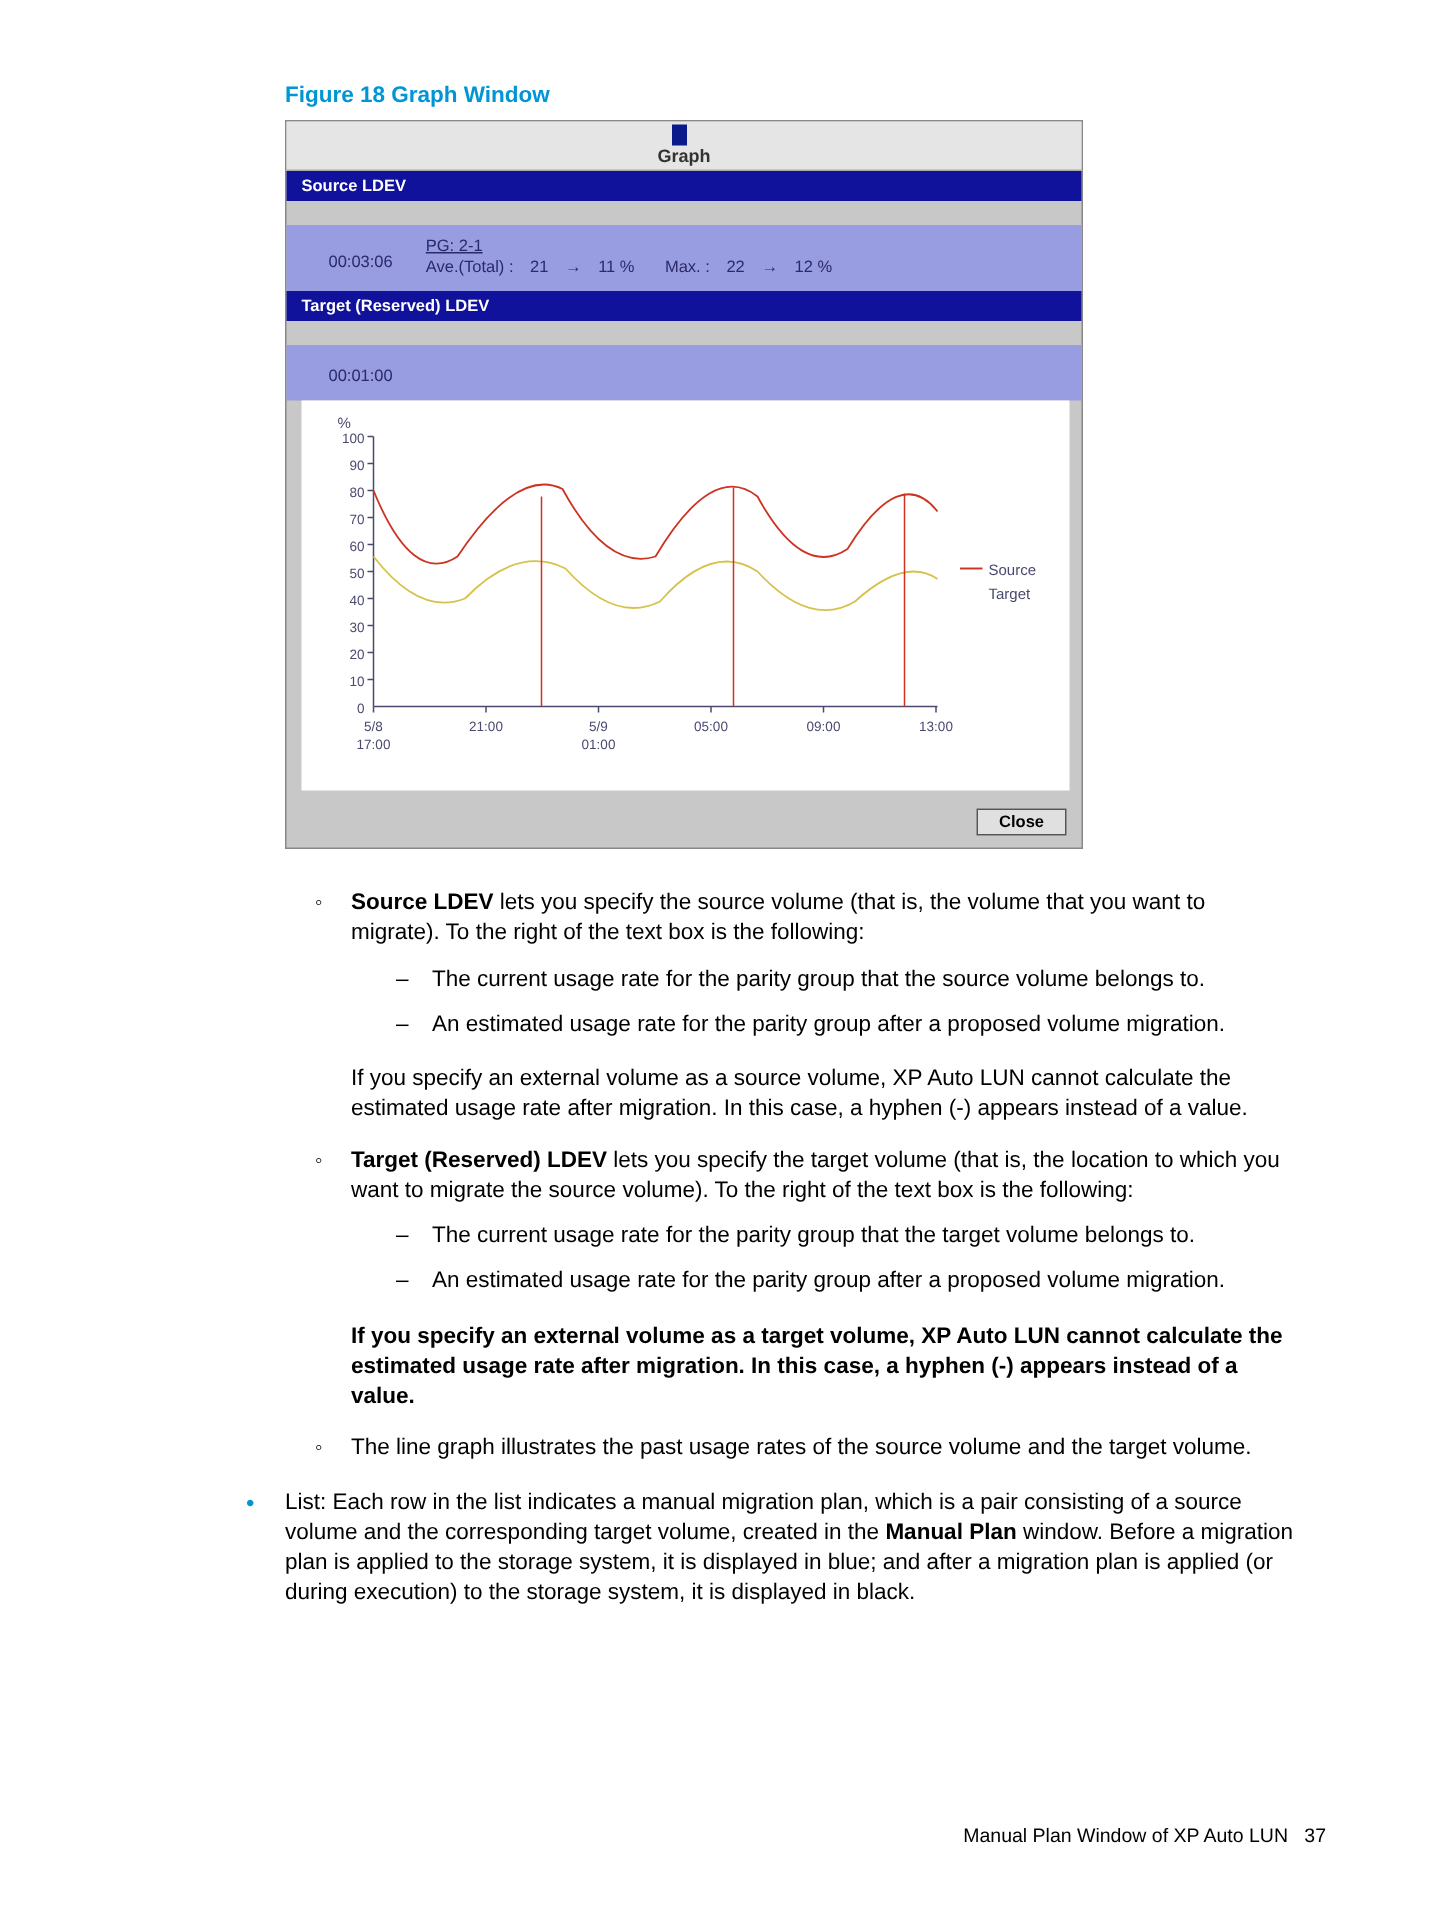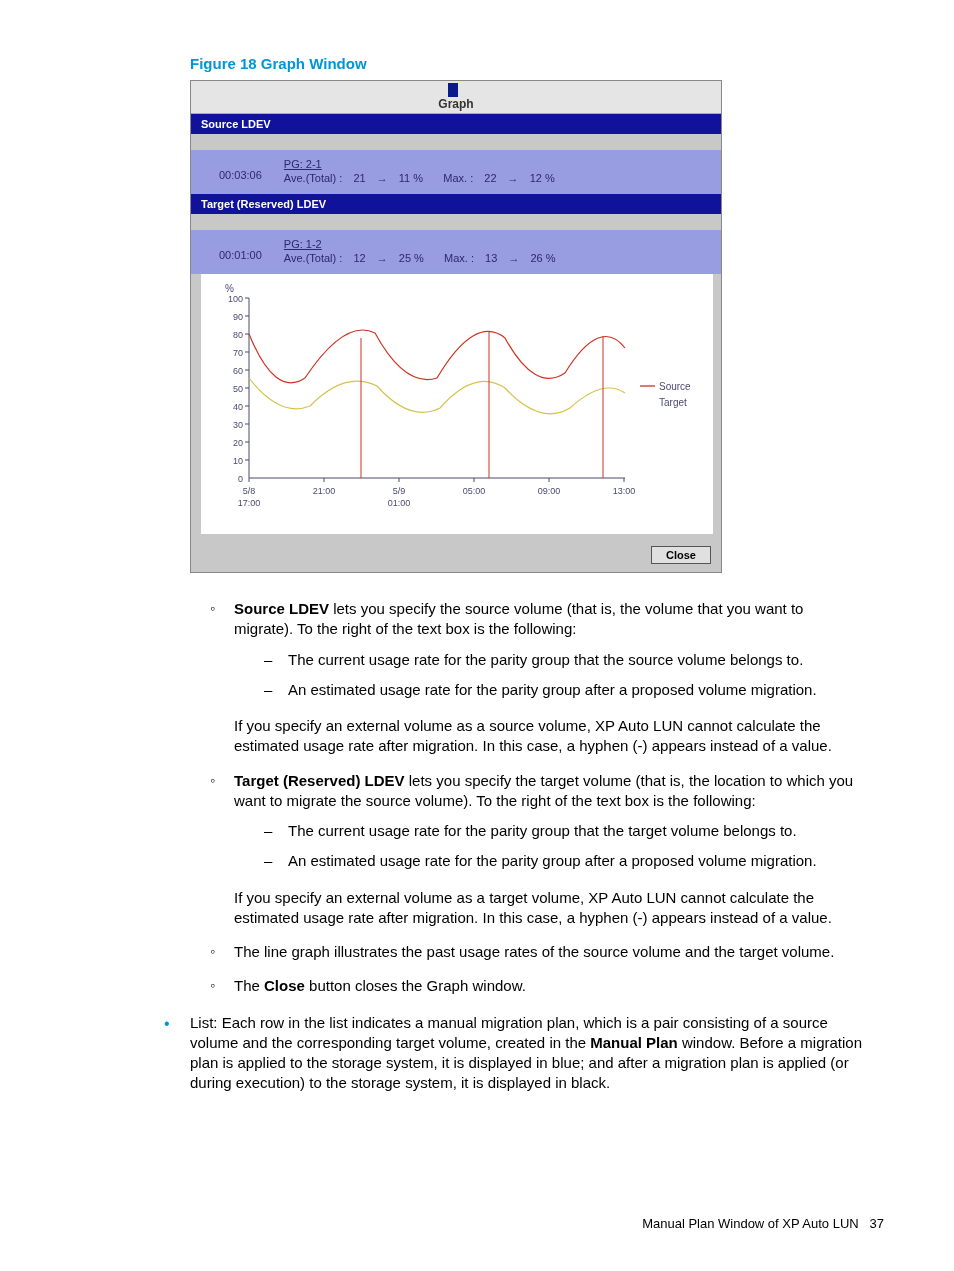--- a/index.html
+++ b/index.html
@@ -174,34 +174,20 @@
         <span>22</span>
         <span>→</span>
         <span>12 %</span>
       </div>
     </div>
   </div>
 
   <div class="ldev-header">Target (Reserved) LDEV</div>
   <div class="ldev-body">
     <div class="time">00:01:00</div>
-    <div>
-      <div class="pg-line">PG: 1-2</div>
-      <div class="metrics">
-        <span>Ave.(Total) :</span>
-        <span>12</span>
-        <span>→</span>
-        <span>25 %</span>
-        &nbsp;&nbsp;
-        <span>Max. :</span>
-        <span>13</span>
-        <span>→</span>
-        <span>26 %</span>
-      </div>
-    </div>
   </div>
 
   <div class="chart-area">
     <svg class="chart-svg" width="510" height="250">
       <text x="20" y="14" font-size="10" fill="#4a4a70">%</text>
 
       <g font-size="9" fill="#4a4a70" text-anchor="end">
         <text x="38" y="24">100</text>
           <text x="38" y="42">90</text>
           <text x="38" y="60">80</text>
@@ -278,26 +264,23 @@
         <li>An estimated usage rate for the parity group after a proposed volume migration.</li>
       </ul>
       <div class="para-after" style="margin-left:0;">If you specify an external volume as a source volume, XP Auto LUN cannot calculate the estimated usage rate after migration. In this case, a hyphen (-) appears instead of a value.</div>
     </li>
     <li>
       <b>Target (Reserved) LDEV</b><span> lets you specify the target volume (that is, the location to which you want to migrate the source volume). To the right of the text box is the following:</span>
       <ul class="dash" style="margin-top:10px;">
         <li>The current usage rate for the parity group that the target volume belongs to.</li>
         <li>An estimated usage rate for the parity group after a proposed volume migration.</li>
       </ul>
-      <div class="para-after" style="margin-left:0;">If you specify an external volume as a target volume, XP Auto LUN cannot calculate the estimated usage rate after migration. In this case, a hyphen (-) appears instead of a value.</div>
+      <div class="para-after" style="margin-left:0;font-weight:bold;">If you specify an external volume as a target volume, XP Auto LUN cannot calculate the estimated usage rate after migration. In this case, a hyphen (-) appears instead of a value.</div>
     </li>
     <li>The line graph illustrates the past usage rates of the source volume and the target volume.</li>
-    <li>
-      <span>The </span><b>Close</b><span> button closes the Graph window.</span>
-    </li>
   </ul>
 
   <ul class="dot">
     <li>
       <span>List: Each row in the list indicates a manual migration plan, which is a pair consisting of a source volume and the corresponding target volume, created in the </span><b>Manual Plan</b><span> window. Before a migration plan is applied to the storage system, it is displayed in blue; and after a migration plan is applied (or during execution) to the storage system, it is displayed in black.</span>
     </li>
   </ul>
 </div>
 
 <div class="footer">

